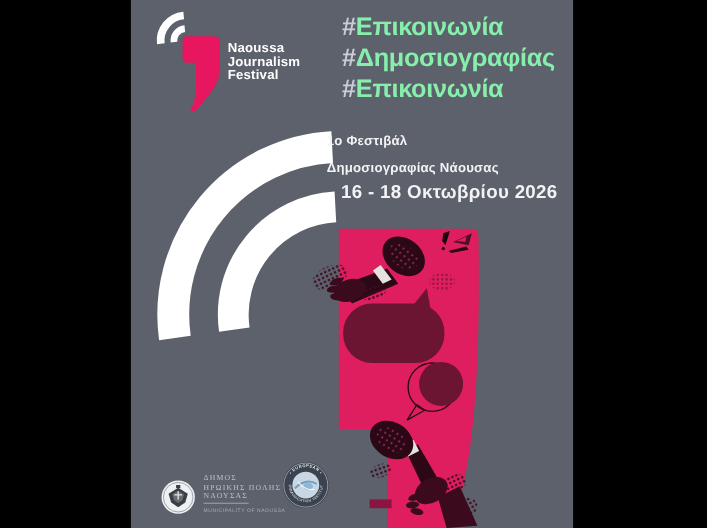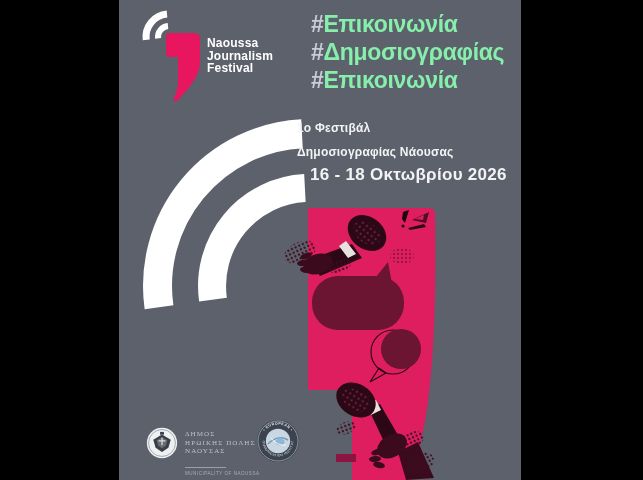--- a/index.html
+++ b/index.html
@@ -14,24 +14,24 @@
   .hashtags{position:absolute;left:192px;top:10px;font-size:23px;font-weight:bold;
             line-height:28px;letter-spacing:-.3px;white-space:nowrap;}
   .hash{color:#c9ced6;}
   .tagword{color:#86efac;}
 
   .titles{position:absolute;left:178px;top:116px;color:#f2f3f5;font-size:12px;
           font-weight:bold;line-height:24px;letter-spacing:.2px;white-space:nowrap;}
   .dates{position:absolute;left:191px;top:165px;color:#f2f3f5;font-size:17px;
          font-weight:bold;letter-spacing:.3px;white-space:nowrap;}
 
-  .muni{position:absolute;left:27px;top:427px;display:flex;gap:7px;align-items:flex-start;}
+  .muni{position:absolute;left:27px;top:427px;display:flex;gap:7px;align-items:flex-end;}
   .muni-text{color:#bac0c8;font-size:7px;line-height:8.6px;letter-spacing:1.1px;
              font-family:"Liberation Serif",serif;margin-top:3px;}
-  .muni-text .underl{display:inline-block;border-bottom:1px solid #9aa0a8;padding-bottom:11px;}
+  .muni-text .underl{display:inline-block;border-bottom:1px solid #9aa0a8;padding-bottom:1px;}
   .muni-en{font-size:4.5px;letter-spacing:.55px;margin-top:2px;color:#a7adb5;
            font-family:"Liberation Sans",sans-serif;}
 
   .badge{position:absolute;left:138px;top:420px;}
 </style>
 </head>
 <body>
 
 <div class="stage">
   <div class="poster">

